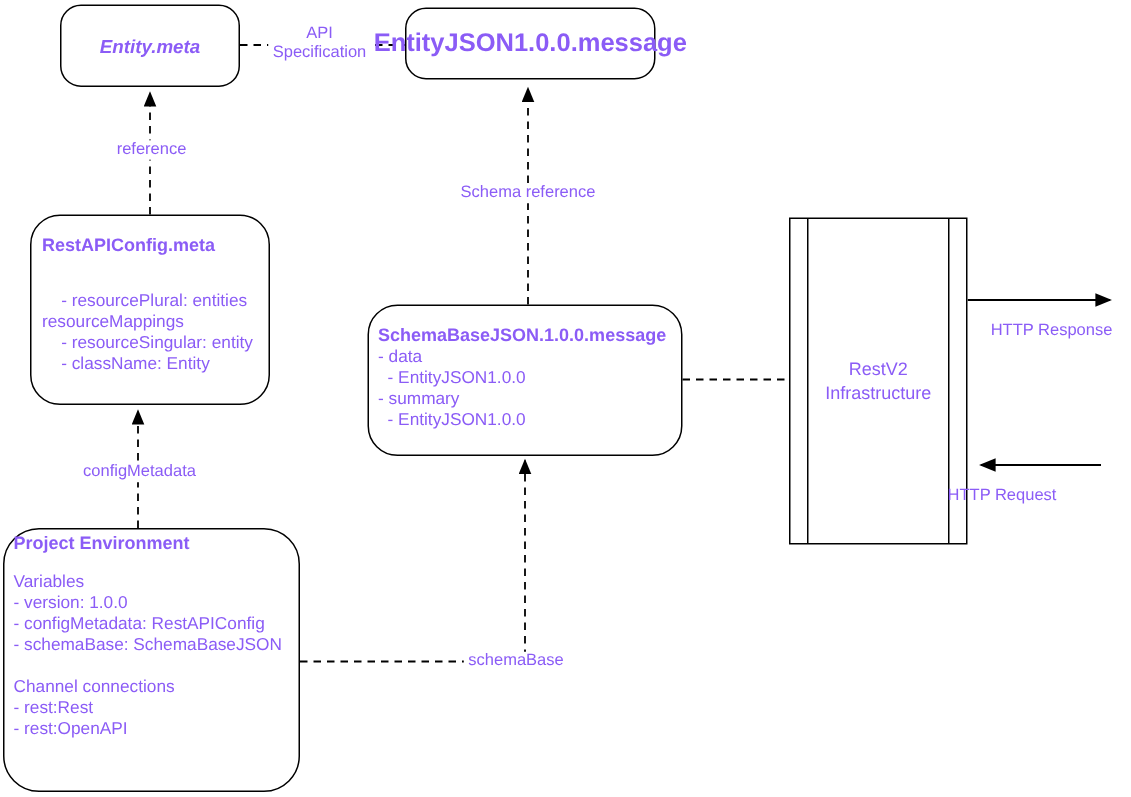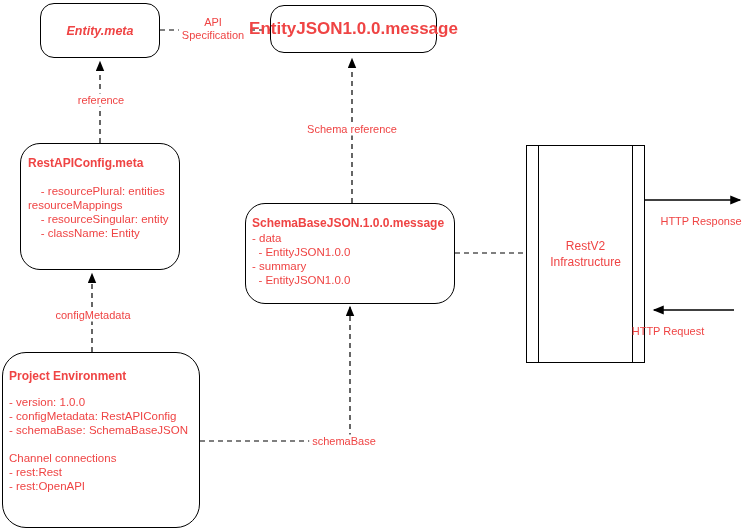--- a/index.html
+++ b/index.html
@@ -1,18 +1,18 @@
 <!DOCTYPE html>
 <html><head>
 <meta charset="utf-8">
 <style>
   html, body { margin:0; padding:0; background:#ffffff; }
   .canvas {
     position:relative; width:754px; height:531px; background:#ffffff;
-    font-family:"Liberation Sans", sans-serif; color:#ef4444; overflow:hidden;
+    font-family:"Liberation Sans", sans-serif; color:#8b5cf6; overflow:hidden;
   }
   svg.connectors { position:absolute; left:0; top:0; pointer-events:none; }
   .node {
     position:absolute; border:1.5px solid #000; background:#fff; box-sizing:border-box;
   }
   .rounded-sm { border-radius:14px; }
   .rounded-lg { border-radius:20px; }
   .rounded-xl { border-radius:24px; }
   .centered { display:flex; align-items:center; justify-content:center; text-align:center; }
   .title-bold { font-weight:bold; font-size:17px; }
@@ -54,21 +54,21 @@
 
   <div class="node rounded-sm centered" style="left:40px; top:3px; width:120px; height:55px;">
     <span class="title-bold-italic">Entity.meta</span>
   </div>
 
   <div class="node rounded-sm centered" style="left:270px; top:5px; width:167px; height:48px;">
     <span class="title-bold">EntityJSON1.0.0.message</span>
   </div>
 
   <div class="node rounded-lg pad-box" style="left:20px; top:143px; width:160px; height:127px;">
-    <span class="box-title" style="margin-bottom:14px;">RestAPIConfig.meta</span>
+    <span class="box-title" style="margin-bottom:24px;">RestAPIConfig.meta</span>
     <div class="box-line"><span>    - resourcePlural: entities</span><span class="ital"></span></div>
     <div class="box-line"><span>resourceMappings</span><span class="ital"></span></div>
     <div class="box-line"><span>    - resourceSingular: entity</span><span class="ital"></span></div>
     <div class="box-line"><span>    - className: </span><span class="ital">Entity</span></div>
   </div>
 
   <div class="node rounded-lg" style="left:245px; top:203px; width:210px; height:101px; padding:12px 0 0 6px;">
     <span class="box-title" style="margin-bottom:1px;">SchemaBaseJSON.1.0.0.message</span>
     <div class="box-line"><span>- data</span></div>
     <div class="box-line"><span>  - EntityJSON1.0.0</span></div>
@@ -78,22 +78,23 @@
 
   <div class="node centered" style="left:526px; top:145px; width:119px; height:218px; border-radius:0;">
     <div class="component-inner-line" style="left:11px;"></div>
     <div class="component-inner-line" style="right:11px;"></div>
     <div class="component-text">
       <div>RestV2</div>
       <div>Infrastructure</div>
     </div>
   </div>
 
-  <div class="node rounded-xl" style="left:2px; top:352px; width:198px; height:176px; padding:16px 0 0 6px;">
+  <div class="node rounded-xl" style="left:2px; top:352px; width:198px; height:176px; padding:2px 0 0 6px;">
     <span class="box-title" style="margin-bottom:12px;">Project Environment</span>
+    <div class="box-line"><span>Variables</span></div>
     <div class="box-line"><span>- version: 1.0.0</span></div>
     <div class="box-line"><span>- configMetadata: </span><span class="ital">RestAPIConfig</span></div>
     <div class="box-line"><span>- schemaBase: </span><span class="ital">SchemaBaseJSON</span></div>
     <div class="box-line"><span></span></div>
     <div class="box-line"><span>Channel connections</span></div>
     <div class="box-line"><span>- rest:Rest</span></div>
     <div class="box-line"><span>- rest:OpenAPI</span></div>
   </div>
 
   <div class="label" style="left:213px; top:29px;">

